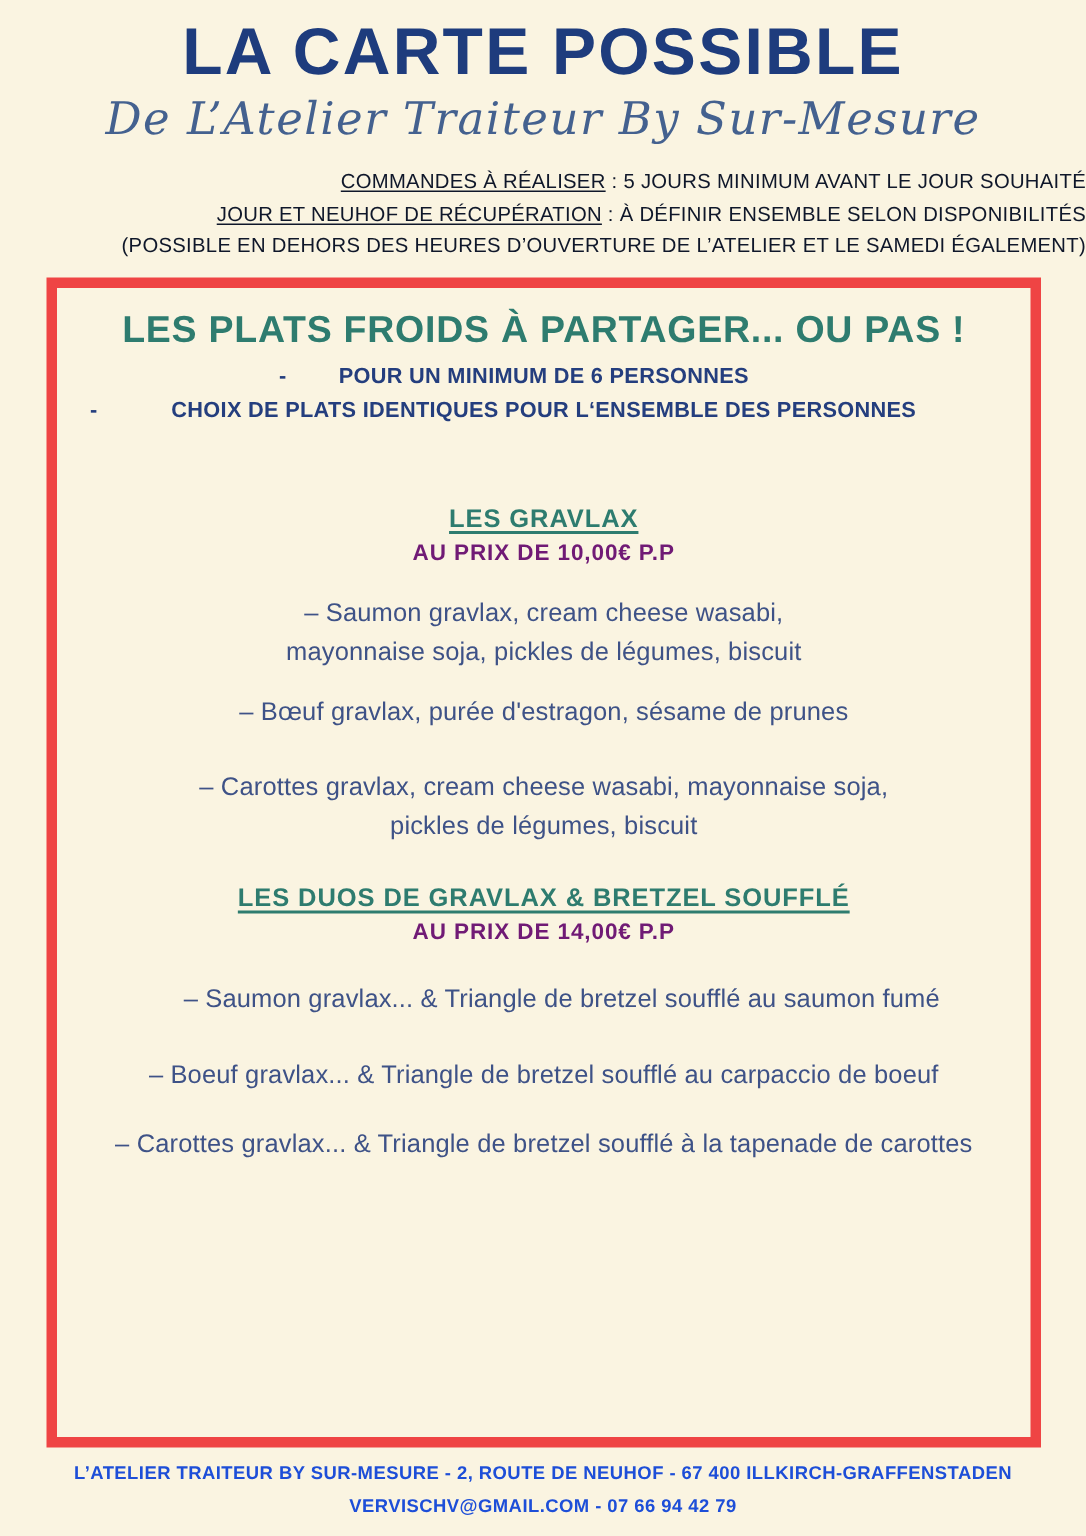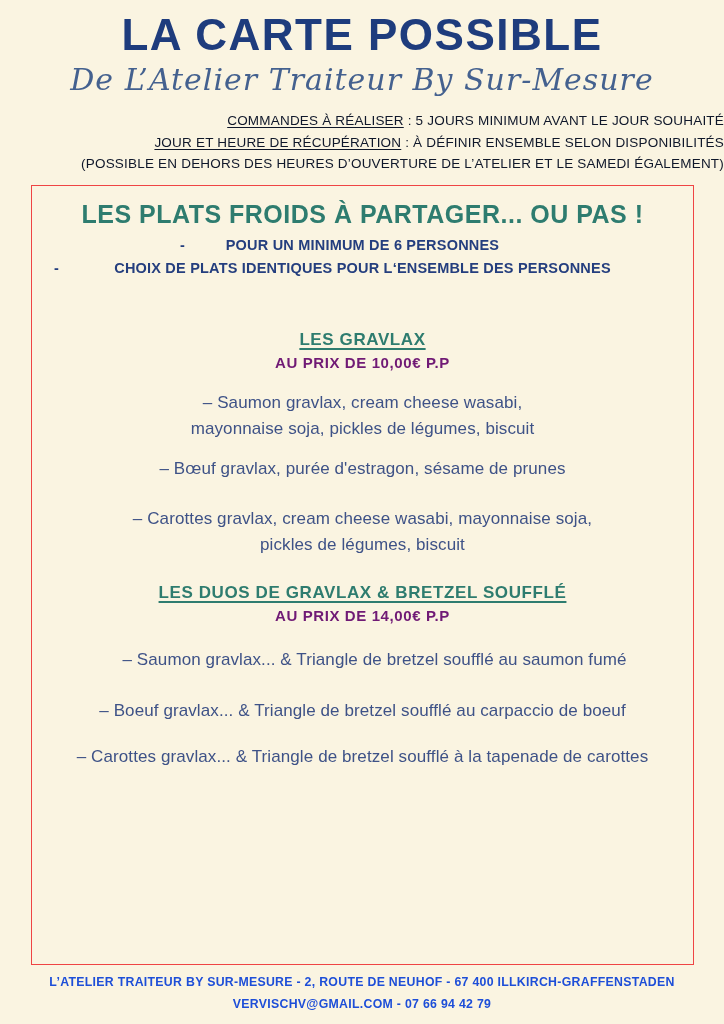--- a/index.html
+++ b/index.html
@@ -40,21 +40,21 @@
     line-height:1.6;
     letter-spacing:0.2px;
     color:#0f172a;
   }
   .u { text-decoration:underline; text-underline-offset:2px; }
   
   .box {
     position:absolute;
     left:31px; top:185px;
     width:663px; height:780px;
-    border:1px solid #ef4444;
+    border:7px solid #ef4444;
     box-sizing:border-box;
     text-align:center;
     color:#243e7e;
   }
   .box-heading {
     margin-top:14px;
     font-size:25px; font-weight:800;
     letter-spacing:0.5px;
     color:#2e7c6f;
   }
@@ -113,21 +113,21 @@
 </head>
 <body>
 
 <div class="page">
 
   <h1 class="title">LA CARTE POSSIBLE</h1>
   <div class="subtitle">De L’Atelier Traiteur By Sur-Mesure</div>
 
   <div class="notice">
     <div class="notice-line"><span class="u">COMMANDES À RÉALISER</span><span> : 5 JOURS MINIMUM AVANT LE JOUR SOUHAITÉ</span></div>
-    <div class="notice-line"><span class="u">JOUR ET HEURE DE RÉCUPÉRATION</span><span> : À DÉFINIR ENSEMBLE SELON DISPONIBILITÉS</span></div>
+    <div class="notice-line"><span class="u">JOUR ET NEUHOF DE RÉCUPÉRATION</span><span> : À DÉFINIR ENSEMBLE SELON DISPONIBILITÉS</span></div>
     <div class="notice-line"><span>(POSSIBLE EN DEHORS DES HEURES D’OUVERTURE DE L’ATELIER ET LE SAMEDI ÉGALEMENT)</span></div>
   </div>
 
   <div class="box">
 
     <div class="box-heading">LES PLATS FROIDS À PARTAGER... OU PAS !</div>
 
     <div class="bullet bullet-1">
       <span class="dash">-</span>
       <span>POUR UN MINIMUM DE 6 PERSONNES</span>

